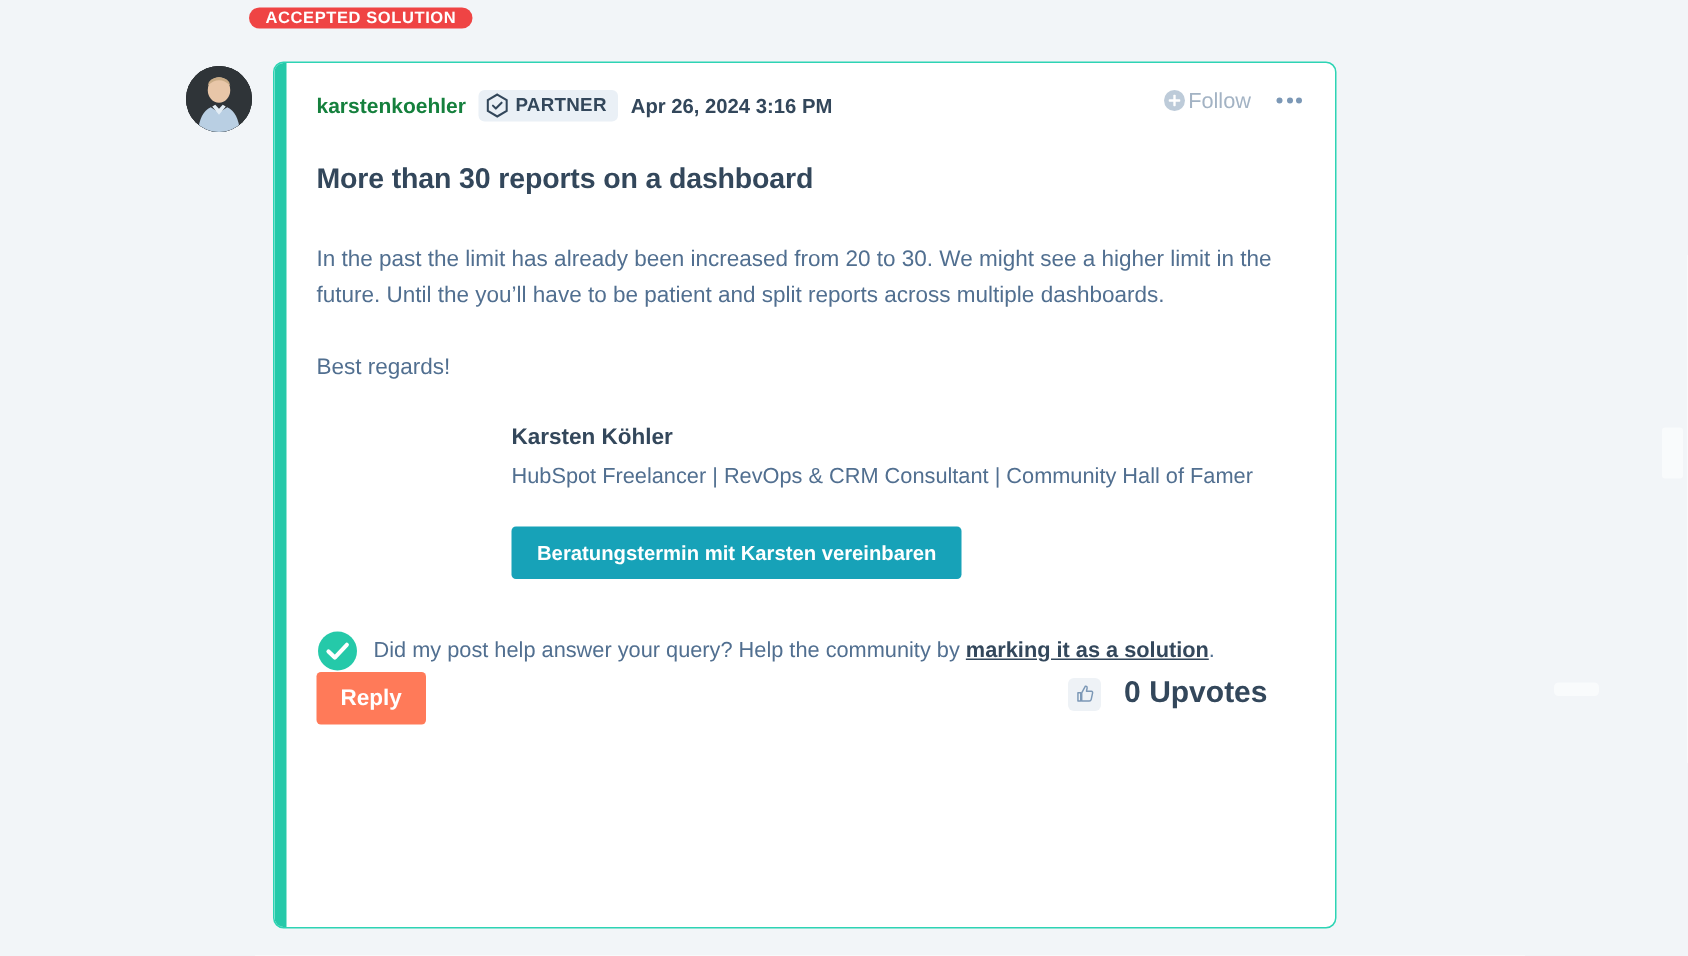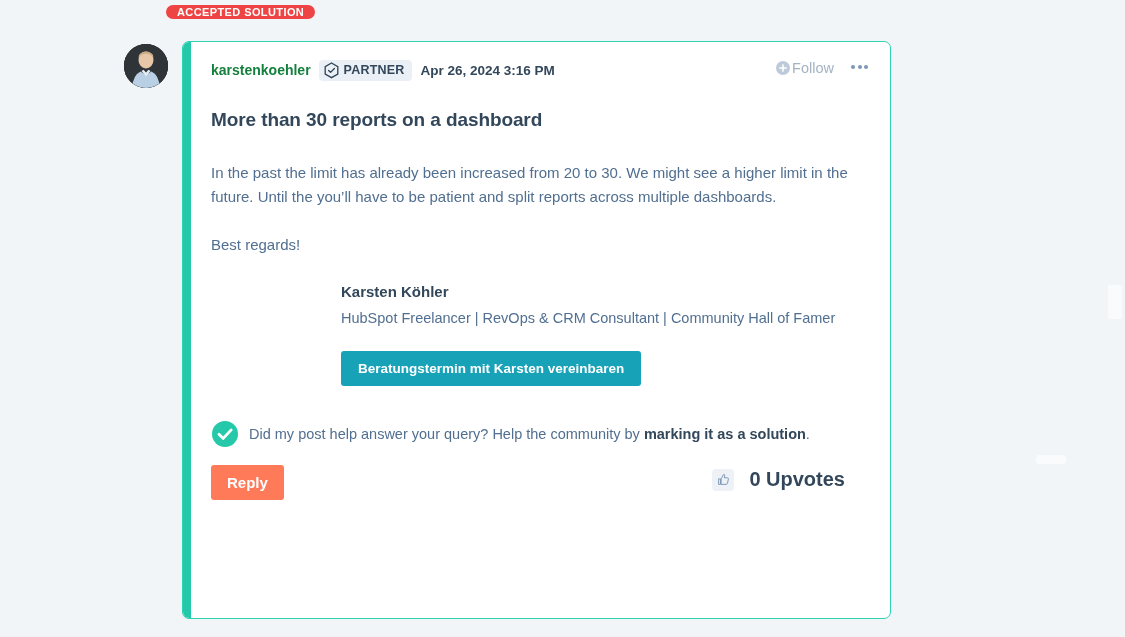--- a/index.html
+++ b/index.html
@@ -113,21 +113,21 @@
 
   .header-right {
     position: absolute;
     right: 0;
     top: 2px;
     display: flex;
     align-items: center;
   }
   .follow-btn {
     display: flex;
-    align-items: center;
+    align-items: flex-start;
     gap: 2px;
     cursor: pointer;
     color: #a3b3c4;
     font-size: 14.5px;
   }
   .follow-btn svg { display: block; width: 14px; height: 14px; }
   .more-btn {
     margin-left: 17px;
     display: flex;
     align-items: center;
@@ -202,25 +202,24 @@
     display: flex;
     align-items: center;
     gap: 10px;
     margin-top: 34px;
   }
   .solution-row svg { display: block; width: 28px; height: 28px; flex: none; }
   .solution-text {
     font-size: 14.5px;
     color: #516f90;
   }
-  .solution-text b { color: #33475b; font-weight: bold; }
+  .solution-text b { color: #33475b; font-weight: bold; text-decoration: underline; }
 
   
   .post-footer {
-    margin-top: 17px;
     display: flex;
     align-items: center;
     position: relative;
     height: 34px;
   }
   .reply-button {
     background: #ff7a59;
     color: #ffffff;
     font-size: 15px;
     font-weight: bold;

